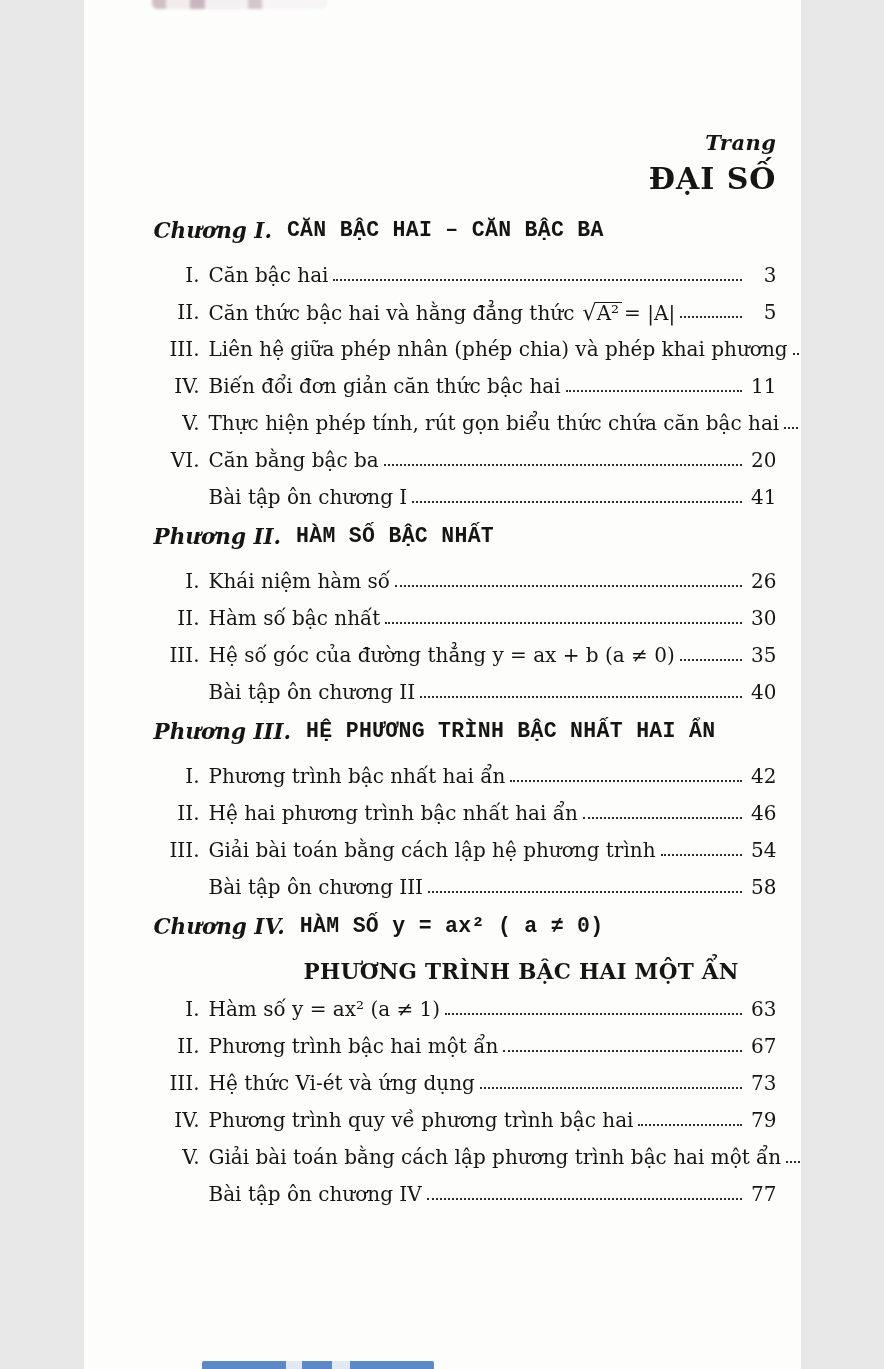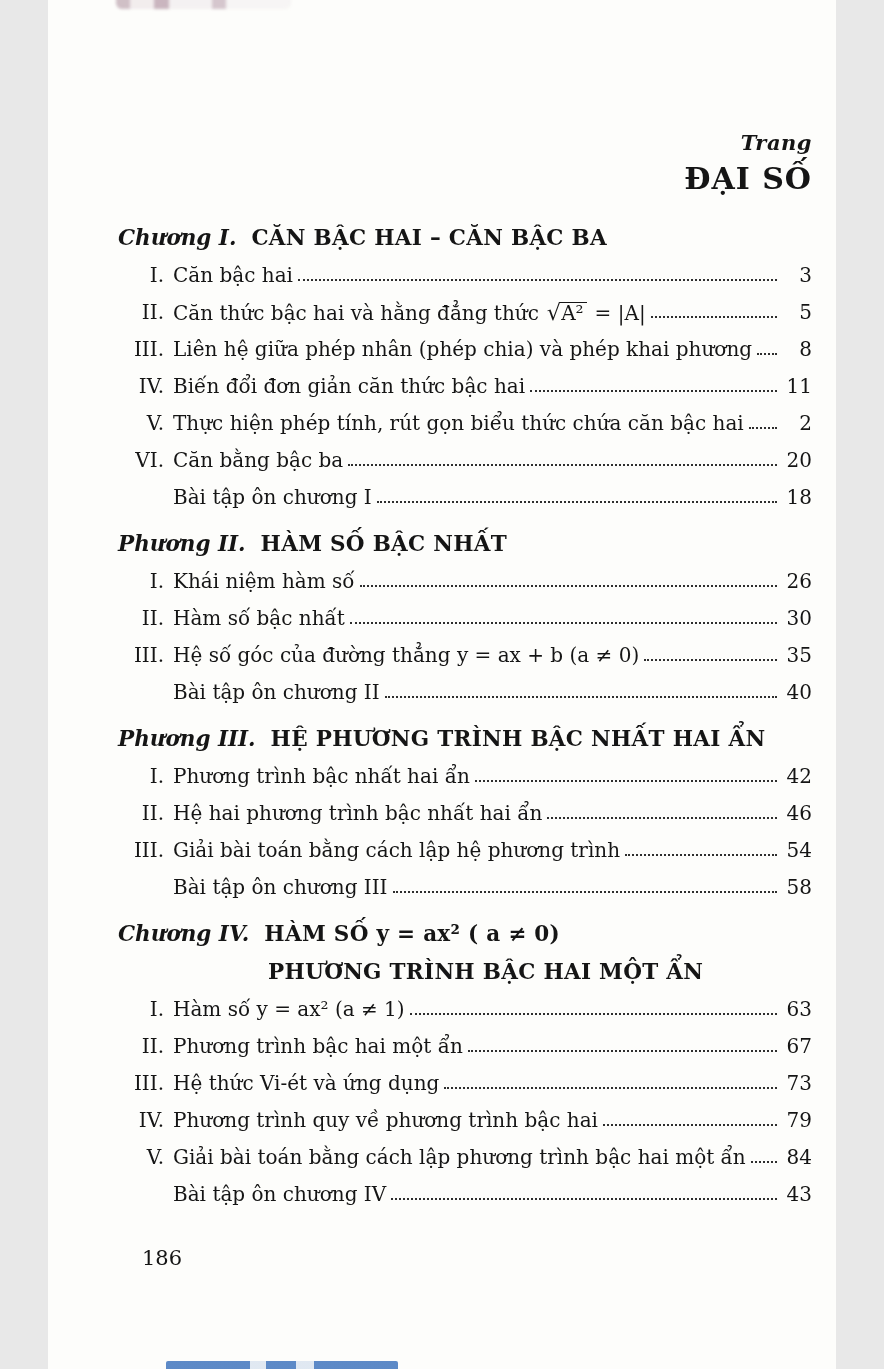--- a/index.html
+++ b/index.html
@@ -1,18 +1,18 @@
 <!DOCTYPE html>
 <html lang="vi"><head>
 <meta charset="utf-8">
 <style>
   html,body{margin:0;padding:0;background:#e8e8e8;}
   .page-wrap{
     position:relative;
-    width:788px;height:1369px;
+    width:717px;height:1369px;
     margin:0 auto;
     background:#fdfdfb;
     box-sizing:border-box;
     padding:0 24px 0 70px;
     overflow:hidden;
     font-family:"DejaVu Serif","Liberation Serif",serif;
     color:#151515;
   }
   
   .running-head{
@@ -28,31 +28,31 @@
     text-align:right;
     font-size:30px;
     font-weight:bold;
     letter-spacing:1px;
   }
   
   .chapter{margin-top:9px;}
   .chapter.first{margin-top:22px;}
   .chap-head{
     display:flex;
-    align-items:center;
+    align-items:flex-start;
     height:38px;
     font-size:21.5px;
     font-weight:bold;
   }
   .chap-label{
     font-style:italic;
     margin-right:15px;
     white-space:nowrap;
   }
-  .chap-title{letter-spacing:.3px;}
+  .chap-title{letter-spacing:.3px;font-family:Liberation Mono, monospace;}
   .chap-title-2{
     height:38px;
     display:flex;
     align-items:center;
     font-size:21.5px;
     font-weight:bold;
     padding-left:150px;
     letter-spacing:.3px;
   }
   
@@ -78,21 +78,21 @@
     height:0;
     transform:translateY(5px);
     min-width:14px;
   }
   .pg{
     flex:0 0 auto;
     min-width:30px;
     text-align:right;
   }
   
-  .sqrt{display:inline-block;margin:0 6px 0 8px;white-space:nowrap;}
+  .sqrt{display:inline-block;margin:0 0 0 8px;white-space:nowrap;}
   .rad{font-size:1.12em;margin-right:-1px;}
   .radicand{
     display:inline-block;
     border-top:1.8px solid #151515;
     padding:0 3px 0 1px;
     line-height:1.05;
   }
   .math-rhs{margin-left:2px;}
   
   .folio{
@@ -178,21 +178,21 @@
     <div class="row">
       <span class="num">VI.</span>
       <span class="t">Căn bằng bậc ba</span>
       <span class="dots"></span>
       <span class="pg">20</span>
     </div>
     <div class="row">
       <span class="num"></span>
       <span class="t">Bài tập ôn chương I</span>
       <span class="dots"></span>
-      <span class="pg">18</span>
+      <span class="pg">41</span>
     </div>
   </section>
 
   <section class="chapter">
     <div class="chap-head">
       <span class="chap-label">Phương II.</span>
       <span class="chap-title">HÀM SỐ BẬC NHẤT</span>
     </div>
     <div class="row">
       <span class="num">I.</span>
@@ -284,21 +284,20 @@
     <div class="row">
       <span class="num">V.</span>
       <span class="t">Giải bài toán bằng cách lập phương trình bậc hai một ẩn</span>
       <span class="dots"></span>
       <span class="pg">84</span>
     </div>
     <div class="row">
       <span class="num"></span>
       <span class="t">Bài tập ôn chương IV</span>
       <span class="dots"></span>
-      <span class="pg">43</span>
+      <span class="pg">77</span>
     </div>
   </section>
 
-  <div class="folio">186</div>
 
   <div class="scan-artifact-bottom"></div>
 
 </div>
 
 </body></html>

